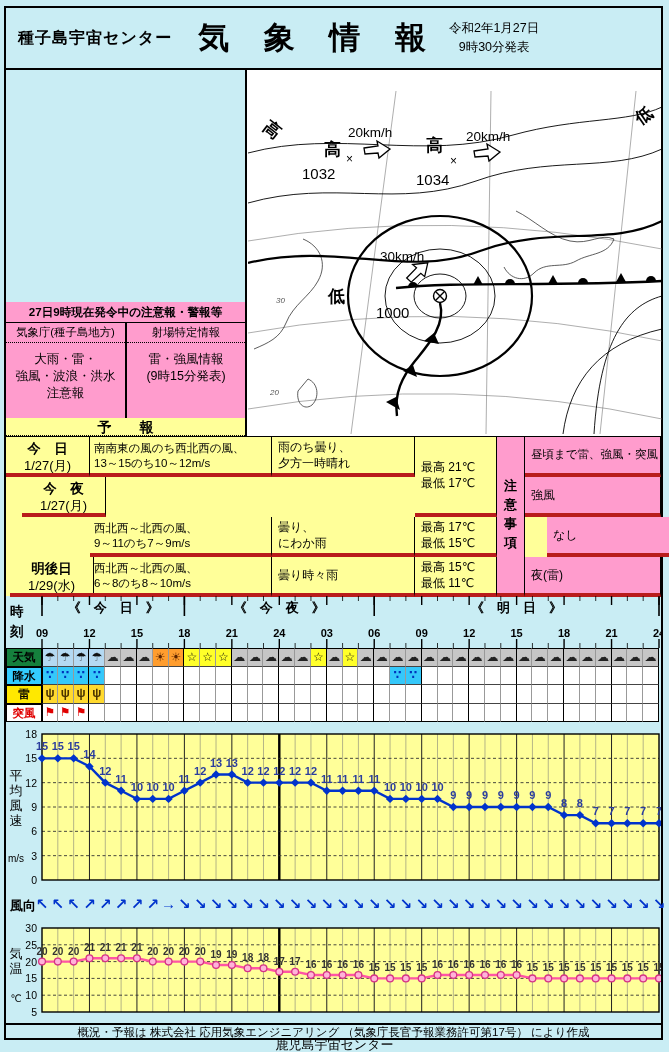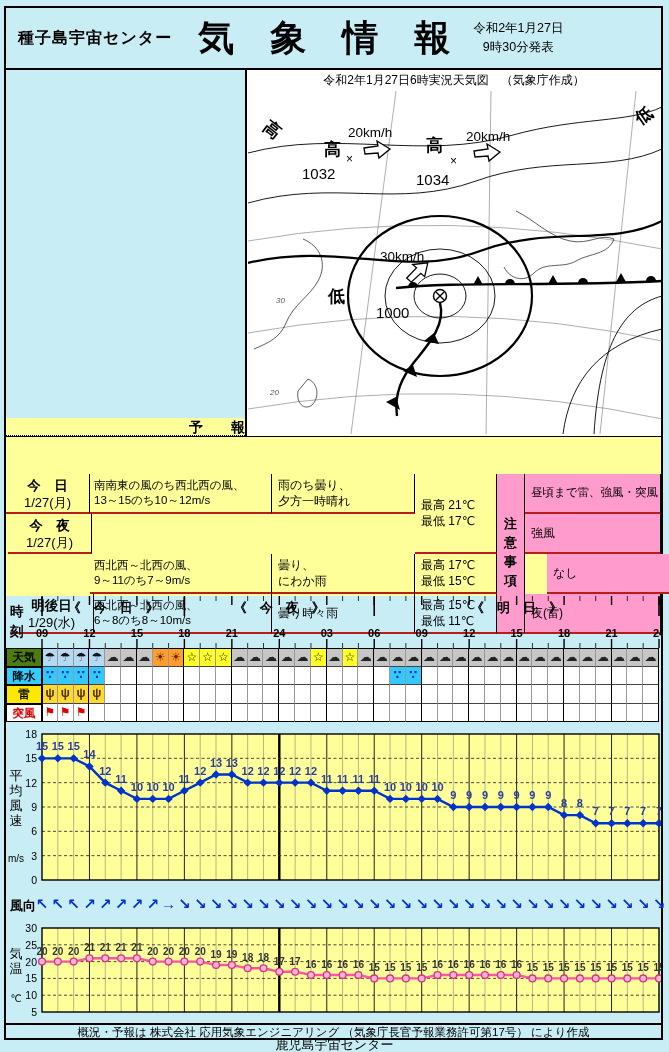--- a/index.html
+++ b/index.html
@@ -10,57 +10,57 @@
     color:#000;
   }
   .frame{position:absolute;left:4px;top:6px;width:659px;height:1034px;
     border:2px solid #000;box-sizing:border-box;}
   .abs{position:absolute;box-sizing:border-box;}
   .pre{white-space:pre-line;}
   
   .header{left:0;top:0;width:655px;height:62px;border-bottom:2px solid #000;
     display:flex;align-items:center;}
   .org{font-size:16px;font-weight:bold;margin-left:12px;letter-spacing:1px;}
-  .rtitle{font-size:36px;font-weight:bold;letter-spacing:13px;margin-left:26px;white-space:nowrap;}
+  .rtitle{font-size:31px;font-weight:bold;letter-spacing:13px;margin-left:26px;white-space:nowrap;}
   .dates{font-size:12.5px;margin-left:10px;text-align:center;line-height:1.5;}
   
   .overview{left:0;top:62px;width:239px;height:232px;background:#ffff99;border-bottom:2px solid #000;}
   .ov-title{height:21px;line-height:21px;text-align:center;font-weight:bold;font-size:15px;border-bottom:1.5px solid #000;}
   .ov-body{padding:4px 5px;font-size:11.6px;line-height:1.4;}
   
   .warnings{left:0;top:294px;width:239px;height:116px;background:#ff9ccd;}
   .warn-title{height:20px;line-height:20px;text-align:center;font-weight:bold;font-size:11.6px;border-bottom:1.5px solid #000;}
   .wcol{position:absolute;top:20px;height:96px;box-sizing:border-box;}
   .wcol1{left:0;width:121px;border-right:2px solid #000;}
   .wcol2{left:121px;width:118px;}
   .wc-h{height:20px;line-height:20px;text-align:center;font-size:11.4px;border-bottom:1px dotted #000;}
   .wc-b{text-align:center;font-size:12.5px;line-height:1.35;padding-top:8px;}
   
-  .yoho{left:0;top:410px;width:239px;height:18px;background:#ffff99;text-align:right;
+  .yoho{left:0;top:410px;width:239px;height:18px;background:#ffff99;text-align:center;
     font-weight:bold;font-size:14px;line-height:18px;border-bottom:1px dotted #000;}
   
   .map-box{left:239px;top:62px;width:416px;height:366px;background:#fff;border-left:2px solid #000;}
   .map-title{height:20px;line-height:20px;text-align:center;font-size:12px;}
   #map-svg{position:absolute;left:1px;top:21px;}
   .grat{stroke:#777;stroke-width:.6;fill:none;}
   .coast{stroke:#333;stroke-width:.8;fill:none;}
   .iso{stroke:#000;stroke-width:.9;fill:none;}
   .thick{stroke-width:2.2;}
   .front{stroke:#000;stroke-width:2.4;fill:none;}
   .fb{fill:#000;stroke:none;}
   .sym{stroke:#000;stroke-width:1.4;fill:none;}
   .barrow{fill:#fff;stroke:#000;stroke-width:1.3;}
   .mbig{font-size:17px;font-weight:bold;}
   .mnum{font-size:15px;}
   .mspd{font-size:13.5px;}
   .mx{font-size:12px;}
   .mtiny{font-size:8px;font-style:italic;fill:#555;}
   
   .forecast{left:0;top:428px;width:655px;height:160px;background:#ffff99;border-top:1.5px solid #000;}
-  .fc{position:absolute;box-sizing:border-box;border-right:1px solid #000;border-bottom:2px solid #b91c1c;overflow:hidden;margin-top:37px;}
+  .fc{position:absolute;box-sizing:border-box;border-right:1px solid #000;border-bottom:4px solid #b91c1c;overflow:hidden;}
   .fc.pink{background:#ff9ccd;text-align:center;}
   .daycell{text-align:center;padding-top:3px;font-size:13px;line-height:1.3;}
   .dayname{font-weight:bold;font-size:13.5px;}
   .txtcell{font-size:11.5px;line-height:1.32;padding:4px 4px;}
   .midcell{display:flex;align-items:center;font-size:12px;line-height:1.35;padding-left:6px;}
   .vlab{display:flex;align-items:center;justify-content:center;text-align:center;
     font-size:13px;font-weight:bold;line-height:1.45;}
   
   .ruler{left:0;top:588px;width:655px;height:52px;}
   .ruler-label{position:absolute;left:4px;top:6px;font-size:13.5px;font-weight:bold;line-height:1.45;}
@@ -90,25 +90,38 @@
   <div class="abs header">
     <span class="org">種子島宇宙センター</span>
     <span class="rtitle">気 象 情 報</span>
     <span class="dates">
       <span>令和2年1月27日</span><br>
       <span>9時30分発表</span>
     </span>
   </div>
 
 
+  <div class="abs warnings">
+    <div class="warn-title">27日9時現在発令中の注意報・警報等</div>
+    <div class="wcol wcol1">
+      <div class="wc-h">気象庁(種子島地方)</div>
+      <div class="wc-b pre">大雨・雷・
+強風・波浪・洪水
+注意報</div>
+    </div>
+    <div class="wcol wcol2">
+      <div class="wc-h">射場特定情報</div>
+      <div class="wc-b pre">雷・強風情報
+(9時15分発表)</div>
+    </div>
+  </div>
 
   <div class="abs yoho">予　　報</div>
 
   <div class="abs map-box">
-    <div class="map-title">令和2年1月27日6時実況天気図　（気象庁作成）</div>
     <svg id="map-svg" width="414" height="343" viewBox="0 0 414 343">
       <path class="grat" d="M148,0 L103,343"></path>
       <path class="grat" d="M243,0 L238,343"></path>
       <path class="grat" d="M388,0 L352,343"></path>
       <path class="grat" d="M0,150 Q200,115 414,158"></path>
       <path class="grat" d="M0,242 Q205,205 414,250"></path>
       <path class="grat" d="M0,318 Q205,283 414,328"></path>
       <path class="coast" d="M55,148 C72,155 80,172 70,190 C62,205 45,214 38,232 C32,247 20,252 6,258"></path>
       <path class="coast" d="M268,120 C285,128 302,146 322,150 C342,154 352,142 366,148 C360,164 342,162 328,170 C314,178 298,170 286,182 C276,192 262,188 256,176"></path>
       <path class="coast" d="M60,288 C70,292 72,306 64,314 C56,320 48,312 50,300 Z"></path>
@@ -150,21 +163,21 @@
       <text x="132" y="170" class="mspd">30km/h</text>
       <text x="80" y="211" class="mbig">低</text>
       <text x="128" y="227" class="mnum">1000</text>
       <text x="28" y="212" class="mtiny">30</text>
       <text x="22" y="304" class="mtiny">20</text>
     </svg>
   </div>
 
   <div class="abs forecast">
     <div class="fc daycell" style="left:0;top:0;width:84px;height:40px"><span class="dayname">今　日</span><br><span>1/27(月)</span></div>
-    <div class="fc daycell" style="left:2px;top:40px;width:84px;height:40px"><span class="dayname">今　夜</span><br><span>1/27(月)</span></div>
+    <div class="fc daycell" style="left:16px;top:40px;width:84px;height:40px"><span class="dayname">今　夜</span><br><span>1/27(月)</span></div>
     <div class="fc daycell" style="left:4px;top:120px;width:84px;height:40px"><span class="dayname">明後日</span><br><span>1/29(水)</span></div>
 
     <div class="fc txtcell pre" style="left:84px;top:0;width:182px;height:40px">南南東の風のち西北西の風、
 13～15のち10～12m/s</div>
     <div class="fc txtcell pre" style="left:84px;top:80px;width:182px;height:40px">西北西～北西の風、
 9～11のち7～9m/s</div>
     <div class="fc txtcell pre" style="left:84px;top:120px;width:182px;height:40px">西北西～北西の風、
 6～8のち8～10m/s</div>
 
     <div class="fc midcell pre" style="left:266px;top:0;width:143px;height:40px">雨のち曇り、
@@ -293,21 +306,21 @@
         <text x="415.69230769230774" y="41" font-size="11" text-anchor="middle" font-weight="bold">09</text>
         <text x="463.1538461538462" y="41" font-size="11" text-anchor="middle" font-weight="bold">12</text>
         <text x="510.61538461538464" y="41" font-size="11" text-anchor="middle" font-weight="bold">15</text>
         <text x="558.0769230769231" y="41" font-size="11" text-anchor="middle" font-weight="bold">18</text>
         <text x="605.5384615384615" y="41" font-size="11" text-anchor="middle" font-weight="bold">21</text>
         <text x="653" y="41" font-size="11" text-anchor="middle" font-weight="bold">24</text>
       </svg>
   </div>
 
   <div class="abs icon-grid" id="icon-grid">
-      <div class="glabel" style="top: 0px; background: #4d7c0f; color: rgb(0, 0, 0);">天気</div>
+      <div class="glabel" style="top: 0px; background: #15803d; color: rgb(0, 0, 0);">天気</div>
       <div class="gcell" style="left: 36px; top: 0px; width: 15.8205px; height: 18.5px; background: rgb(180, 217, 242); color: rgb(17, 17, 17); font-size: 12px; line-height: 16.5px; font-weight: bold; border-width: 1.5px 1px 1px 1.5px; border-style: solid; border-color: rgb(0, 0, 0) rgb(153, 153, 153) rgb(68, 68, 68) rgb(0, 0, 0);">☂</div>
       <div class="gcell" style="left: 51.8205px; top: 0px; width: 15.8205px; height: 18.5px; background: rgb(180, 217, 242); color: rgb(17, 17, 17); font-size: 12px; line-height: 16.5px; font-weight: bold; border-right: 1px solid rgb(153, 153, 153); border-bottom: 1px solid rgb(68, 68, 68); border-top: 1.5px solid rgb(0, 0, 0);">☂</div>
       <div class="gcell" style="left: 67.641px; top: 0px; width: 15.8205px; height: 18.5px; background: rgb(180, 217, 242); color: rgb(17, 17, 17); font-size: 12px; line-height: 16.5px; font-weight: bold; border-right: 1.4px solid rgb(0, 0, 0); border-bottom: 1px solid rgb(68, 68, 68); border-top: 1.5px solid rgb(0, 0, 0);">☂</div>
       <div class="gcell" style="left: 83.4615px; top: 0px; width: 15.8205px; height: 18.5px; background: rgb(180, 217, 242); color: rgb(17, 17, 17); font-size: 12px; line-height: 16.5px; font-weight: bold; border-right: 1px solid rgb(153, 153, 153); border-bottom: 1px solid rgb(68, 68, 68); border-top: 1.5px solid rgb(0, 0, 0);">☂</div>
       <div class="gcell" style="left: 99.2821px; top: 0px; width: 15.8205px; height: 18.5px; background: rgb(198, 198, 198); color: rgb(34, 34, 34); font-size: 12px; line-height: 16.5px; font-weight: bold; border-right: 1px solid rgb(153, 153, 153); border-bottom: 1px solid rgb(68, 68, 68); border-top: 1.5px solid rgb(0, 0, 0);">☁</div>
       <div class="gcell" style="left: 115.103px; top: 0px; width: 15.8205px; height: 18.5px; background: rgb(198, 198, 198); color: rgb(34, 34, 34); font-size: 12px; line-height: 16.5px; font-weight: bold; border-right: 1.4px solid rgb(0, 0, 0); border-bottom: 1px solid rgb(68, 68, 68); border-top: 1.5px solid rgb(0, 0, 0);">☁</div>
       <div class="gcell" style="left: 130.923px; top: 0px; width: 15.8205px; height: 18.5px; background: rgb(198, 198, 198); color: rgb(34, 34, 34); font-size: 12px; line-height: 16.5px; font-weight: bold; border-right: 1px solid rgb(153, 153, 153); border-bottom: 1px solid rgb(68, 68, 68); border-top: 1.5px solid rgb(0, 0, 0);">☁</div>
       <div class="gcell" style="left: 146.744px; top: 0px; width: 15.8205px; height: 18.5px; background: rgb(255, 157, 46); color: rgb(92, 36, 0); font-size: 12px; line-height: 16.5px; font-weight: bold; border-right: 1px solid rgb(153, 153, 153); border-bottom: 1px solid rgb(68, 68, 68); border-top: 1.5px solid rgb(0, 0, 0);">☀</div>
       <div class="gcell" style="left: 162.564px; top: 0px; width: 15.8205px; height: 18.5px; background: rgb(255, 157, 46); color: rgb(92, 36, 0); font-size: 12px; line-height: 16.5px; font-weight: bold; border-right: 1.4px solid rgb(0, 0, 0); border-bottom: 1px solid rgb(68, 68, 68); border-top: 1.5px solid rgb(0, 0, 0);">☀</div>
       <div class="gcell" style="left: 178.385px; top: 0px; width: 15.8205px; height: 18.5px; background: rgb(255, 255, 41); color: rgb(17, 17, 17); font-size: 12px; line-height: 16.5px; font-weight: bold; border-right: 1px solid rgb(153, 153, 153); border-bottom: 1px solid rgb(68, 68, 68); border-top: 1.5px solid rgb(0, 0, 0);">☆</div>

